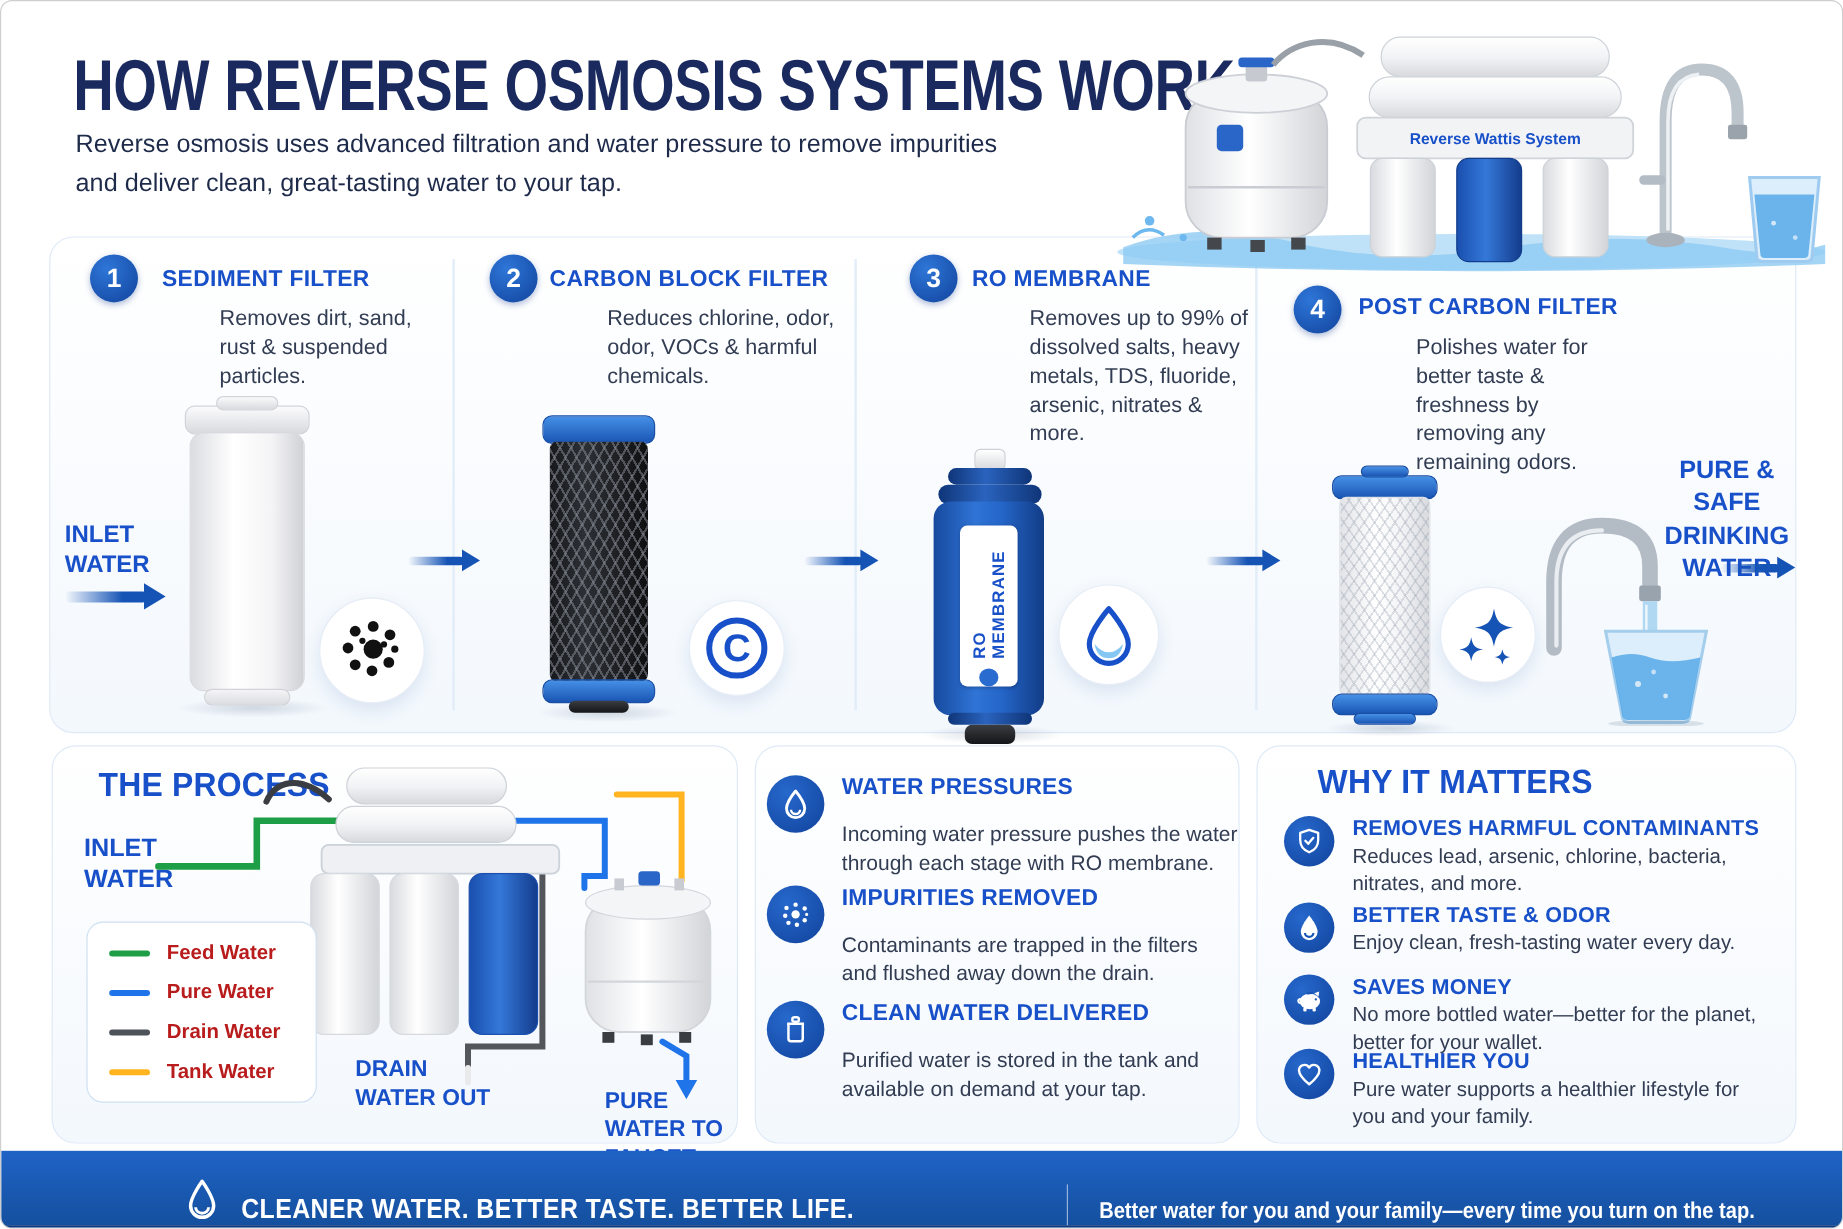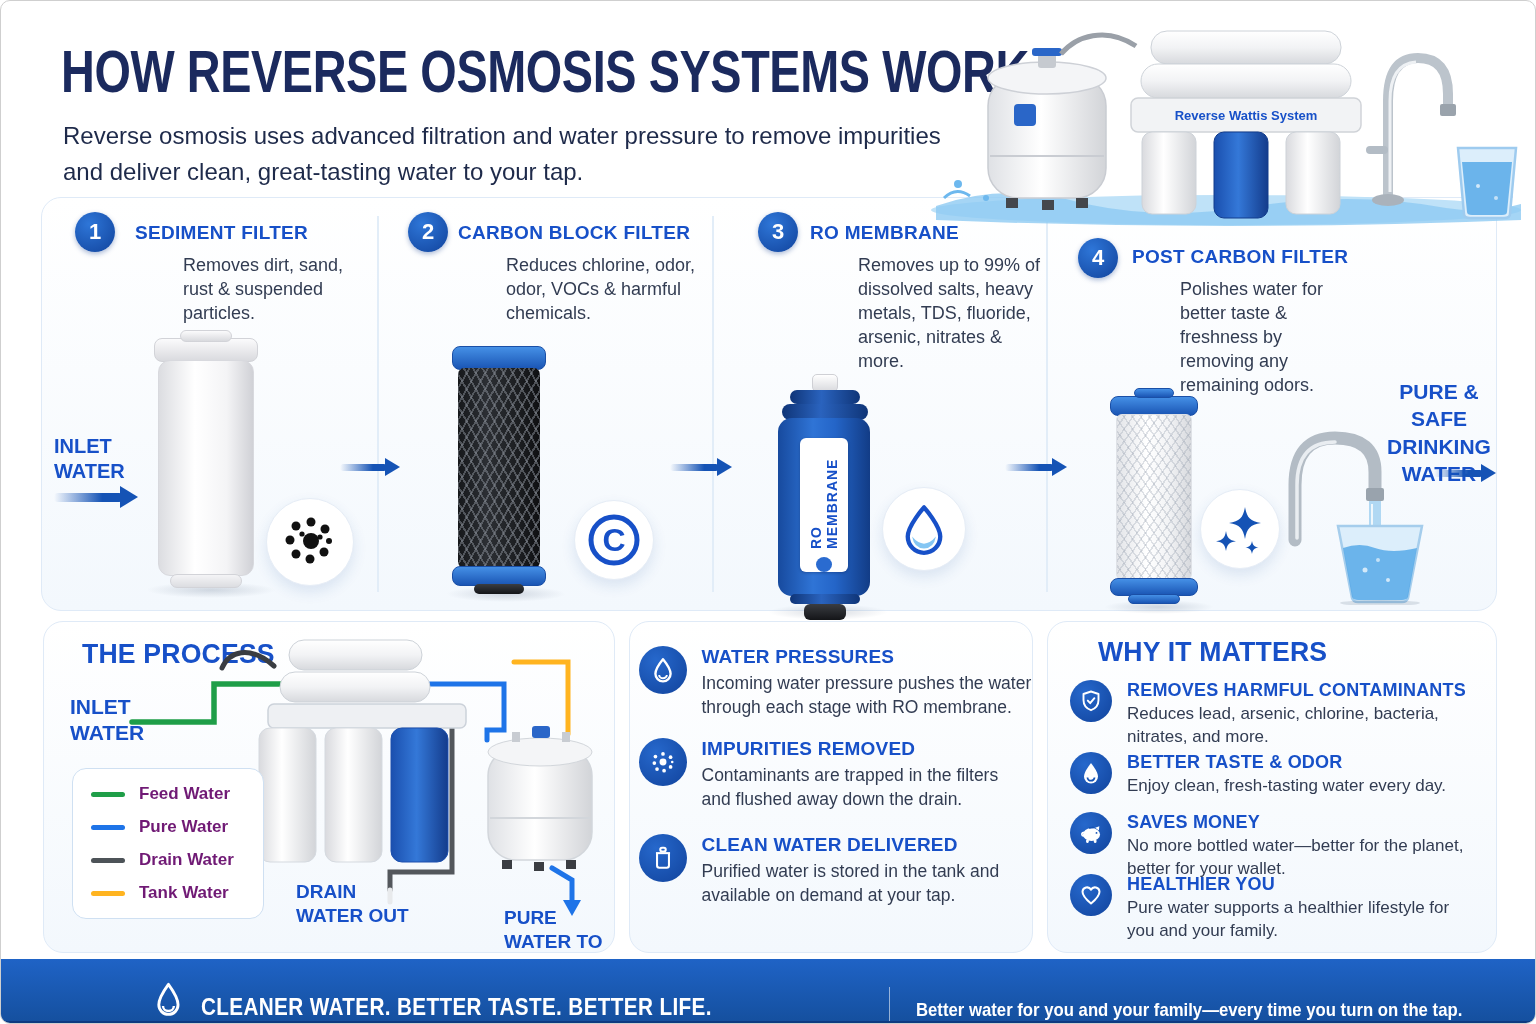--- a/index.html
+++ b/index.html
@@ -1,21 +1,21 @@
 <!DOCTYPE html>
 <html><head>
 <meta charset="utf-8">
 <style>
   * { margin:0; padding:0; box-sizing:border-box; }
   html,body { width:1536px; height:1024px; background:#ffffff; font-family:"Liberation Sans", sans-serif; }
   .canvas { position:relative; width:1536px; height:1024px; background:#ffffff; overflow:hidden; border:1px solid #cfcfcf; border-radius:10px; }
 
   
   .main-title { position:absolute; left:60px; top:36px; font-size:60px; font-weight:bold; color:#1b2a5e; white-space:nowrap; transform:scaleX(.78); transform-origin:left center; letter-spacing:-.5px; }
-  .subtitle { position:absolute; left:62px; top:117px; font-size:24px; color:#1e2a4a; line-height:1.5; }
+  .subtitle { position:absolute; left:62px; top:104px; font-size:21px; color:#1e2a4a; line-height:1.5; }
 
   
   .card { position:absolute; background:linear-gradient(180deg,#ffffff 0%,#f3f8fd 100%); border:1.5px solid #dfeaf7; border-radius:20px; }
   .steps-card { left:40px; top:196px; width:1456px; height:414px; }
   .vdiv { position:absolute; top:18px; bottom:18px; width:1.5px; background:#e2edf8; }
 
   .numcircle { position:absolute; width:40px; height:40px; border-radius:50%;
     background:radial-gradient(circle at 35% 30%, #2e76d8, #11439c); color:#fff;
     font-weight:bold; font-size:22px; display:flex; align-items:center; justify-content:center;
     box-shadow:0 2px 5px rgba(20,60,140,.35); }
@@ -69,28 +69,28 @@
   .f-mem-label .vtext { writing-mode:vertical-rl; transform:rotate(180deg); font-size:14px; font-weight:bold; color:#1750c8; letter-spacing:1px; }
   .f-mem-label .dot { width:16px; height:16px; border-radius:50%; background:#2a6bd0; }
 
   
   .process-card { left:42px; top:620px; width:572px; height:332px; }
   .panel-title { position:absolute; font-size:28px; font-weight:bold; color:#1750c8; transform:scaleX(.95); transform-origin:left center; letter-spacing:.2px; }
   .proc-label { position:absolute; font-size:19px; font-weight:bold; color:#1750c8; line-height:1.25; text-align:left; }
   .legend { position:absolute; left:28px; top:146px; width:192px; background:#ffffff; border:1.5px solid #cfe0f2; border-radius:14px; padding:15px 18px; display:flex; flex-direction:column; gap:13px; }
   .legend-row { display:flex; align-items:center; gap:14px; }
   .legend-swatch { width:34px; height:5px; border-radius:3px; flex:0 0 auto; }
-  .legend-label { font-size:17px; font-weight:bold; color:#701a75; }
+  .legend-label { font-size:17px; font-weight:bold; color:#b91c1c; }
 
   
   .benefits-card { left:628px; top:620px; width:404px; height:332px; }
   .benefit { position:absolute; left:20px; right:12px; display:flex; gap:15px;justify-content:center; }
   .bluecircle { flex:0 0 auto; border-radius:50%; background:radial-gradient(circle at 35% 30%, #2668cc, #11439c); display:flex; align-items:center; justify-content:center; }
   .benefit-title { font-size:19px; font-weight:bold; color:#1750c8; letter-spacing:.2px; }
-  .benefit-desc { margin-top:4px; font-size:17.5px; color:#323c52; line-height:1.35; width:330px; }
+  .benefit-desc { margin-top:16px; font-size:17.5px; color:#323c52; line-height:1.35; width:330px; }
 
   
   .why-card { left:1046px; top:620px; width:450px; height:332px; }
   .why-item { position:absolute; left:22px; right:10px; display:flex; gap:15px; }
   .why-title { font-size:18px; font-weight:bold; color:#1750c8; letter-spacing:.2px; }
   .why-desc { margin-top:2px; font-size:17px; color:#323c52; line-height:1.33; width:348px; }
 
   
   .footer { position:absolute; left:0; top:958px; width:1536px; height:66px;
     background:linear-gradient(180deg,#1f63c6,#15509f); display:flex; align-items:flex-end; border-bottom:4px solid #0d3a80; }

